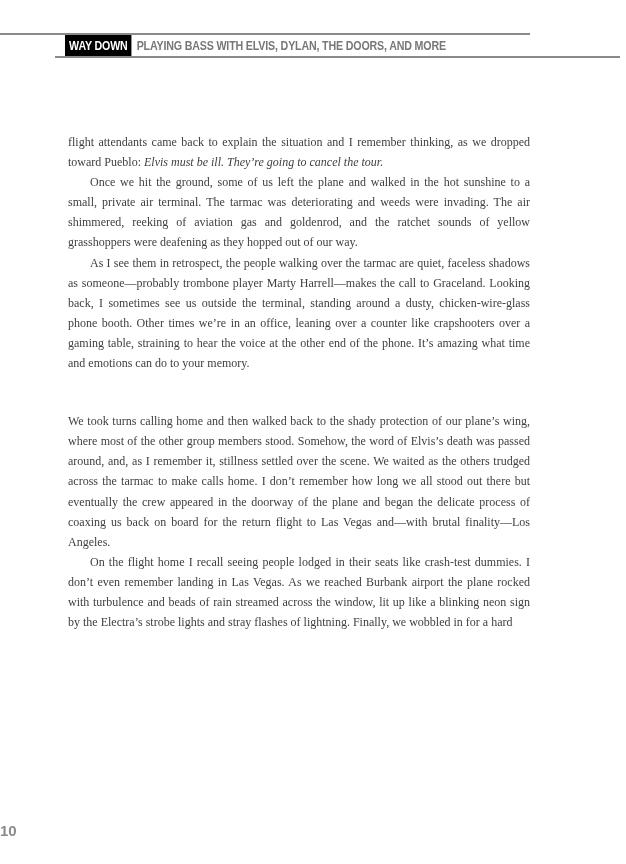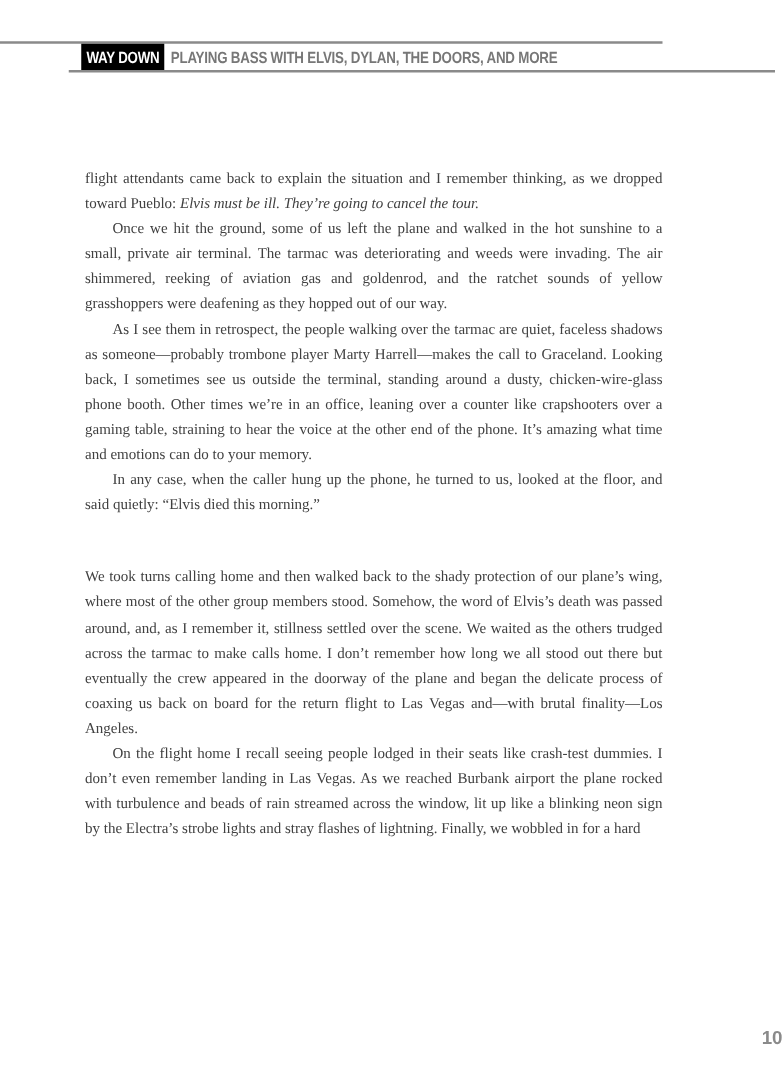--- a/index.html
+++ b/index.html
@@ -20,39 +20,38 @@
   .text-block {
     position: absolute; left: 68px; top: 132px; width: 462px;
     font-size: 12px; line-height: 20.1px; text-align: justify; color: #404040;
   }
   .text-block p { margin: 0; }
   .indent { text-indent: 22px; }
   .gap { height: 20px; }
   .gap-sm { height: 18px; }
   .it { font-style: italic; }
   .folio {
-    position: absolute; left: 0; width: 626px; top: 822px; text-align: right;
+    position: absolute; left: 0; width: 626px; top: 822px; text-align: left;
     font-family: "Liberation Sans", "DejaVu Sans", sans-serif; font-weight: bold; font-size: 15px; color: #8a8a8a;
   }
 </style>
 </head>
 <body>
 
 <div class="rule-top"></div>
 <div class="rule-bottom"></div>
 
 <div class="running-head">
   <span class="rh-box">WAY DOWN</span>
   <span class="rh-sub">PLAYING BASS WITH ELVIS, DYLAN, THE DOORS, AND MORE</span>
 </div>
 
 <div class="text-block">
   <p><span>flight attendants came back to explain the situation and I remember thinking, as we dropped toward Pueblo: </span><span class="it">Elvis must be ill. They’re going to cancel the tour.</span></p>
   <p class="indent">Once we hit the ground, some of us left the plane and walked in the hot sunshine to a small, private air terminal. The tarmac was deteriorating and weeds were invading. The air shimmered, reeking of aviation gas and goldenrod, and the ratchet sounds of yellow grasshoppers were deafening as they hopped out of our way.</p>
   <p class="indent">As I see them in retrospect, the people walking over the tarmac are quiet, faceless shadows as someone—probably trombone player Marty Harrell—makes the call to Graceland. Looking back, I sometimes see us outside the terminal, standing around a dusty, chicken-wire-glass phone booth. Other times we’re in an office, leaning over a counter like crapshooters over a gaming table, straining to hear the voice at the other end of the phone. It’s amazing what time and emotions can do to your memory.</p>
-  <p class="indent">In any case, when the caller hung up the phone, he turned to us, looked at the floor, and said quietly: “Elvis died this morning.”</p>
   <div class="gap"></div>
   <div class="gap-sm"></div>
   <p>We took turns calling home and then walked back to the shady protection of our plane’s wing, where most of the other group members stood. Somehow, the word of Elvis’s death was passed around, and, as I remember it, stillness settled over the scene. We waited as the others trudged across the tarmac to make calls home. I don’t remember how long we all stood out there but eventually the crew appeared in the doorway of the plane and began the delicate process of coaxing us back on board for the return flight to Las Vegas and—with brutal finality—Los Angeles.</p>
   <p class="indent">On the flight home I recall seeing people lodged in their seats like crash-test dummies. I don’t even remember landing in Las Vegas. As we reached Burbank airport the plane rocked with turbulence and beads of rain streamed across the window, lit up like a blinking neon sign by the Electra’s strobe lights and stray flashes of lightning. Finally, we wobbled in for a hard</p>
 </div>
 
 <div class="folio">10</div>
 
 </body></html>

